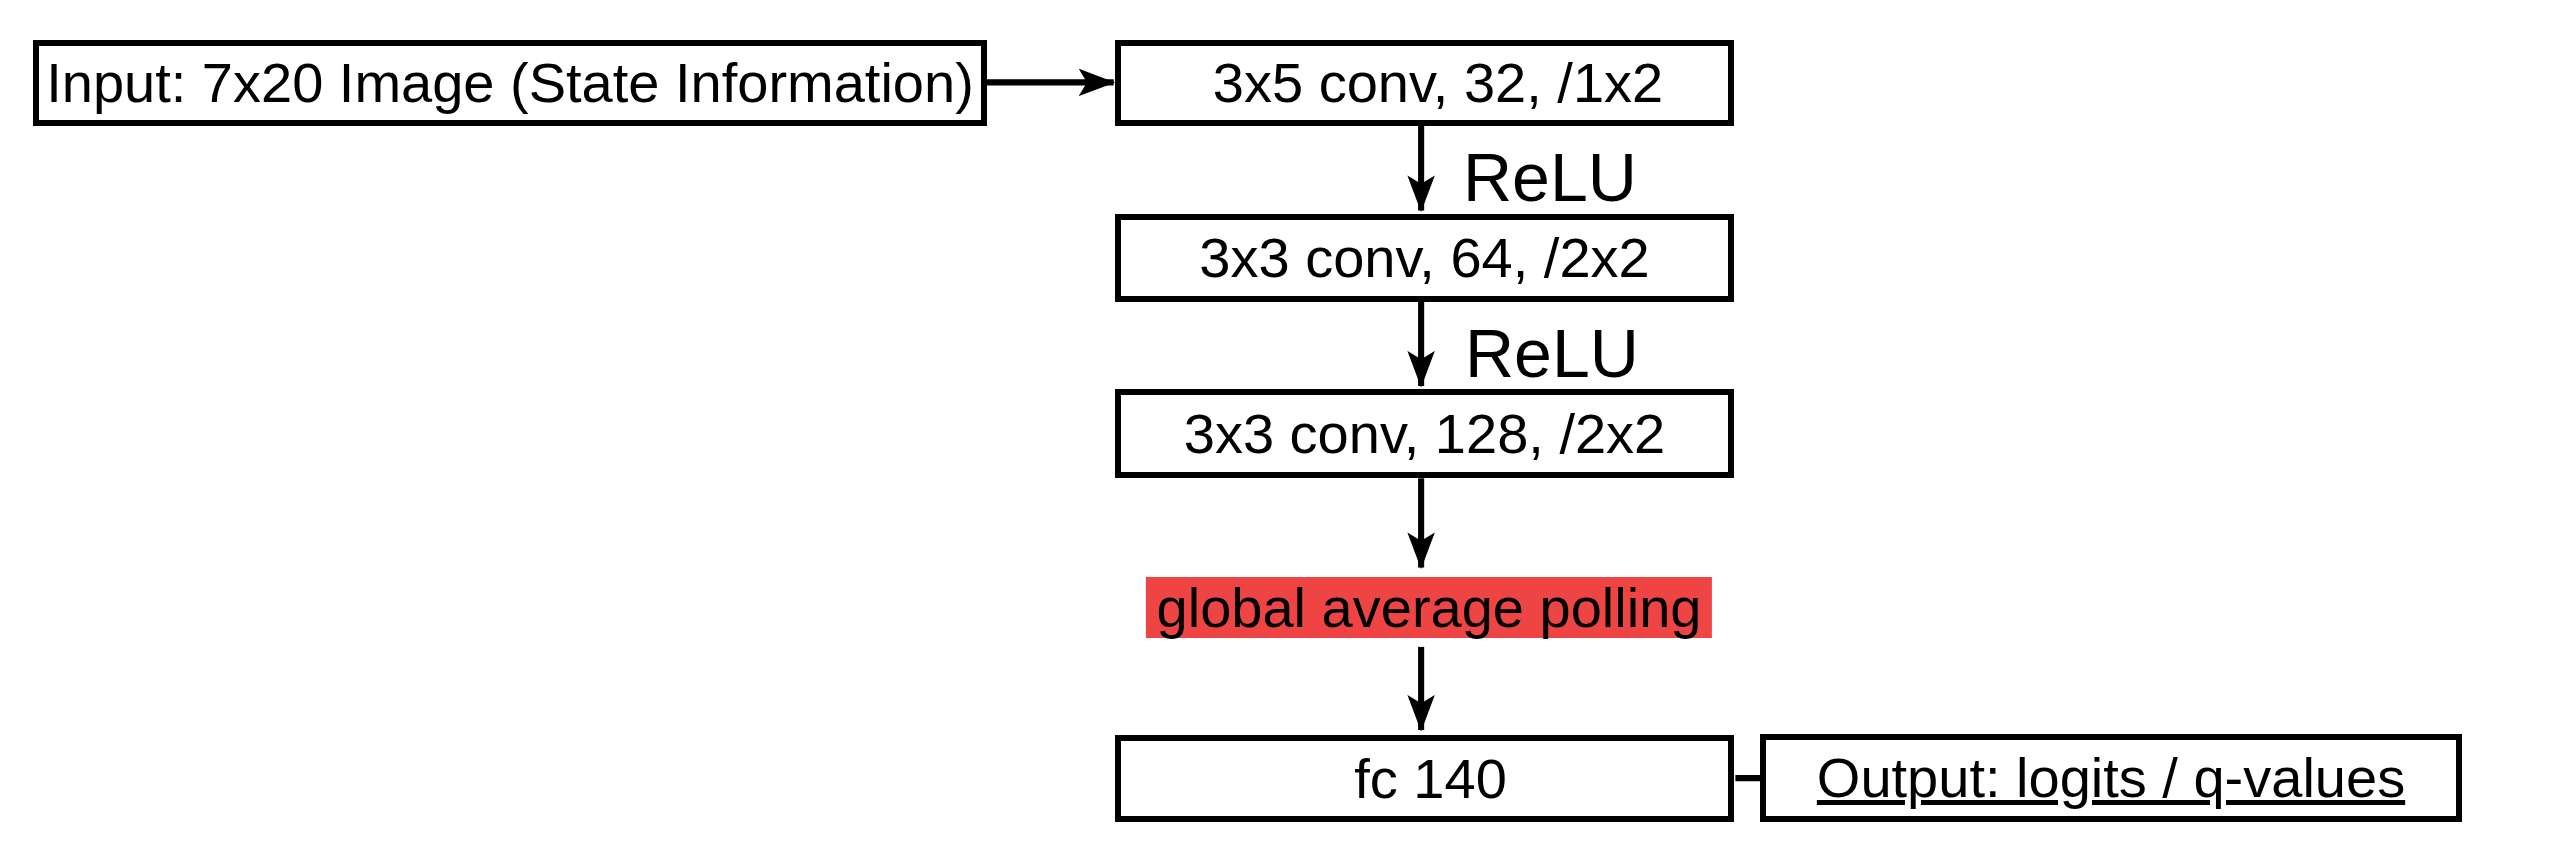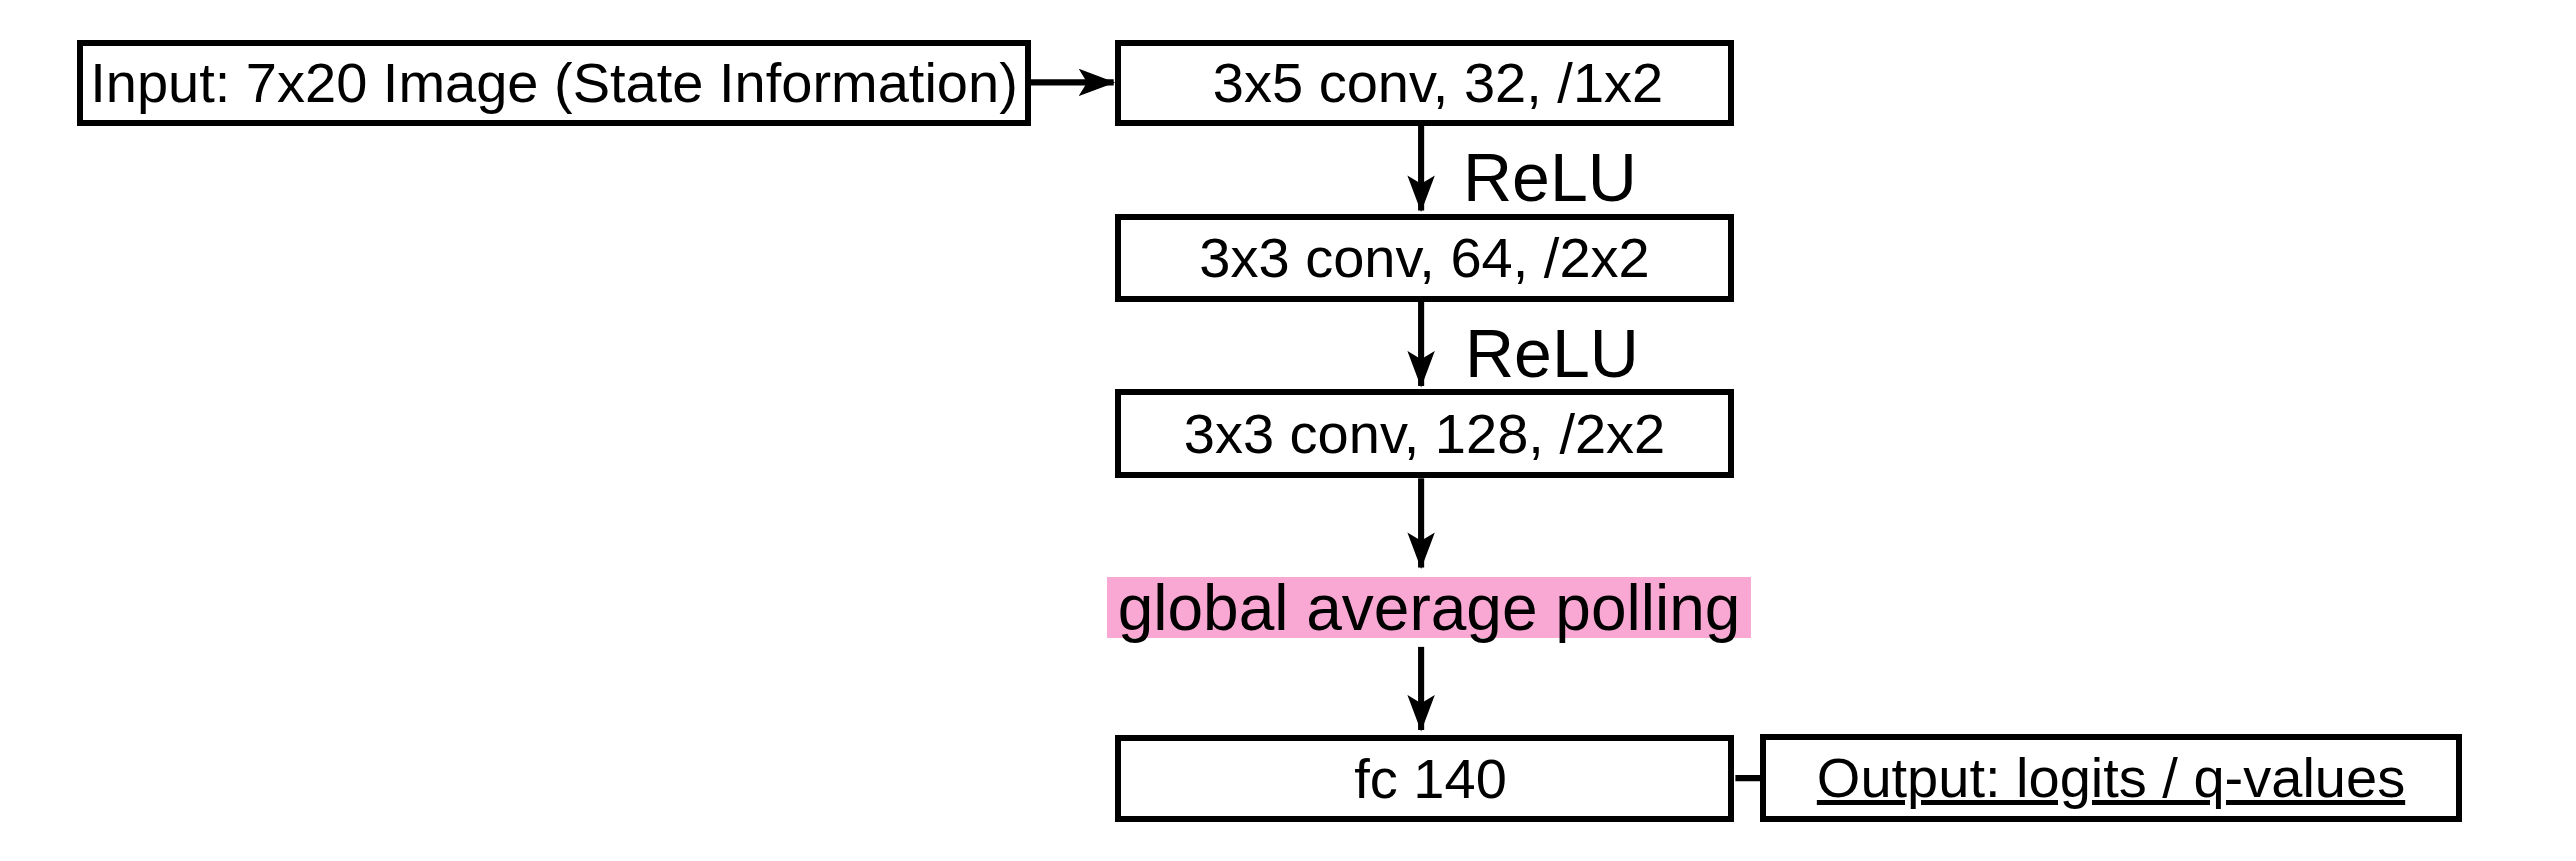--- a/index.html
+++ b/index.html
@@ -29,21 +29,21 @@
     border: 6.1px solid #000000;
     background: #ffffff;
     display: flex;
     align-items: center;
     justify-content: center;
     font-size: 56px;
     line-height: 1;
     white-space: nowrap;
     text-align: center;
   }
-  .node-input  { left: 33px;   top: 40px;  width: 954px; height: 86px; margin-left: 44px; }
+  .node-input  { left: 33px;   top: 40px;  width: 954px; height: 86px; }
   .node-conv1  { left: 1115px; top: 40px;  width: 619px;  height: 86px; padding-left: 27px; }
   .node-conv2  { left: 1115px; top: 214px; width: 619px;  height: 88px; }
   .node-conv3  { left: 1115px; top: 389px; width: 619px;  height: 89px; }
   .node-fc     { left: 1115px; top: 735px; width: 619px;  height: 87px; padding-left: 12px; }
   .node-output { left: 1760px; top: 734px; width: 702px;  height: 88px; text-decoration: underline; }
 
   .edge-label {
     position: absolute;
     font-size: 68px;
     line-height: 1;
@@ -55,22 +55,22 @@
   .gap-label {
     position: absolute;
     left: 1429px;
     top: 577px;
     height: 61px;
     transform: translateX(-50%);
     display: flex;
     align-items: center;
     justify-content: center;
     padding: 0 10.7px;
-    background: #f9a8d4;
-    font-size: 64px;
+    background: #ef4444;
+    font-size: 56px;
     line-height: 1;
     white-space: nowrap;
   }
 </style>
 </head>
 <body>
 
 <div class="canvas">
 
   <svg class="edges-svg" viewBox="0 0 3377 1130" xmlns="http://www.w3.org/2000/svg">

